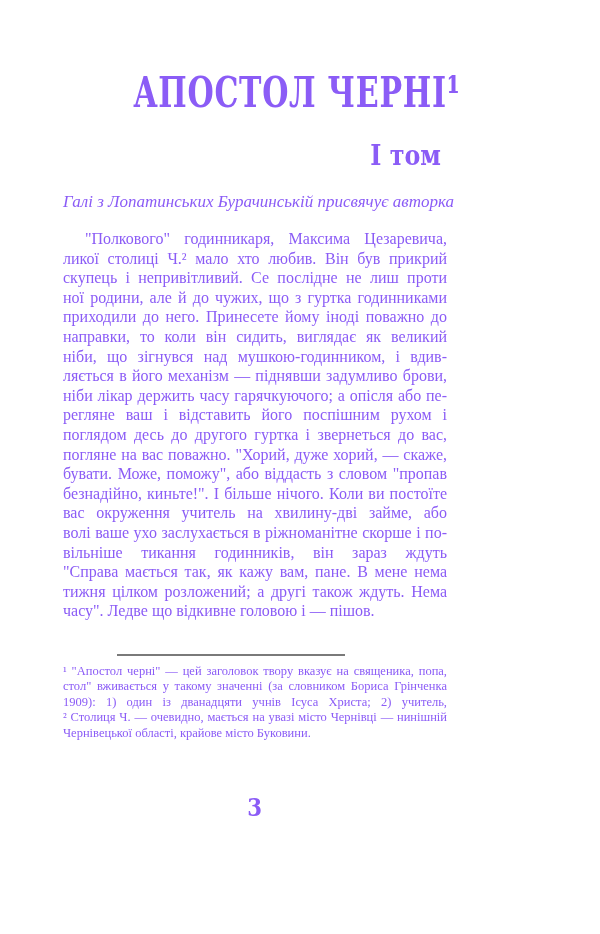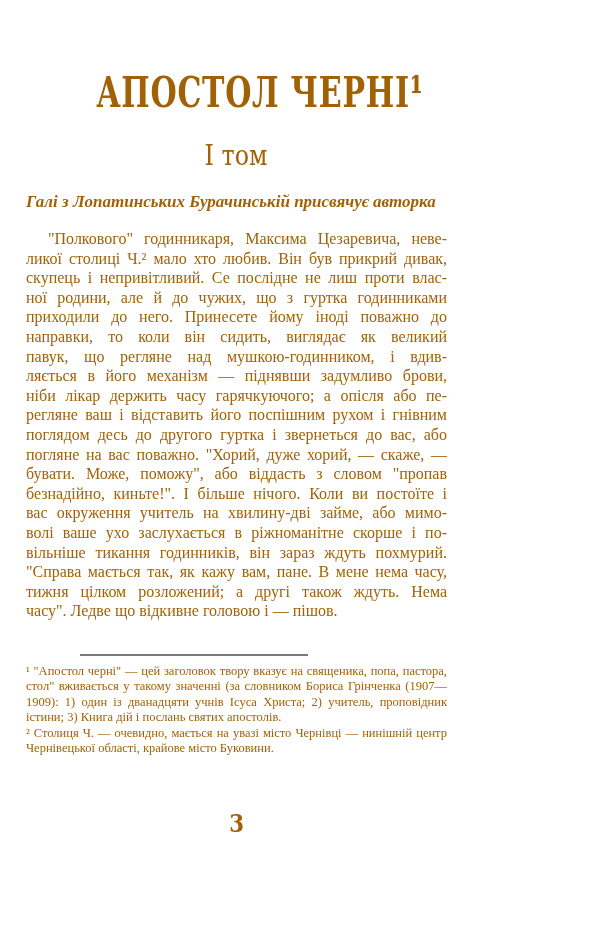--- a/index.html
+++ b/index.html
@@ -1,58 +1,58 @@
 <!DOCTYPE html>
 <html><head>
 <meta charset="utf-8">
 <style>
   html, body { margin: 0; padding: 0; background: #ffffff; }
   .page {
     position: relative;
     width: 508px;
     height: 934px;
     box-sizing: border-box;
-    padding: 0 61px 0 26px;
+    padding: 0 61px 0 63px;
     background: #ffffff;
-    color: #a16207;
+    color: #8b5cf6;
     font-family: "Liberation Serif", serif;
     overflow: hidden;
   }
   .title {
     margin: 70px 0 0 0;
     text-align: center;
     font-family: "DejaVu Serif", serif;
     font-weight: bold;
     font-size: 43px;
     line-height: 45px;
     white-space: nowrap;
   }
   .title .cond {
     display: inline-block;
     transform: scaleX(0.70);
     transform-origin: 50% 50%;
     letter-spacing: 1px;
   }
   .volume {
     margin-top: 26px;
-    text-align: center;
+    text-align: right;
     font-family: "DejaVu Serif", serif;
-    font-weight: normal;
+    font-weight: bold;
     font-size: 28px;
     line-height: 30px;
     white-space: nowrap;
   }
   .volume .cond {
     display: inline-block;
     transform: scaleX(0.85);
     transform-origin: 50% 50%;
   }
   .dedication {
     margin-top: 20px;
-    font-weight: bold;
+    font-weight: normal;
     font-style: italic;
     font-size: 17px;
     line-height: 22px;
     white-space: nowrap;
   }
   .body-text {
     margin-top: 16px;
     font-size: 16px;
     line-height: 19.6px;
   }
@@ -107,21 +107,21 @@
 
   <div class="dedication">Галі з Лопатинських Бурачинській присвячує авторка</div>
 
   <div class="body-text">
       <div class="bline">"Полкового" годинникаря, Максима Цезаревича, неве-</div>
       <div class="bline">ликої столиці Ч.² мало хто любив. Він був прикрий дивак,</div>
       <div class="bline">скупець і непривітливий. Се послідне не лиш проти влас-</div>
       <div class="bline">ної родини, але й до чужих, що з гуртка годинниками</div>
       <div class="bline">приходили до него. Принесете йому іноді поважно до</div>
       <div class="bline">направки, то коли він сидить, виглядає як великий</div>
-      <div class="bline">павук, що регляне над мушкою-годинником, і вдив-</div>
+      <div class="bline">ніби, що зігнувся над мушкою-годинником, і вдив-</div>
       <div class="bline">ляється в його механізм — піднявши задумливо брови,</div>
       <div class="bline">ніби лікар держить часу гарячкуючого; а опісля або пе-</div>
       <div class="bline">регляне ваш і відставить його поспішним рухом і гнівним</div>
       <div class="bline">поглядом десь до другого гуртка і звернеться до вас, або</div>
       <div class="bline">погляне на вас поважно. "Хорий, дуже хорий, — скаже, —</div>
       <div class="bline">бувати. Може, поможу", або віддасть з словом "пропав</div>
       <div class="bline">безнадійно, киньте!". І більше нічого. Коли ви постоїте і</div>
       <div class="bline">вас окруження учитель на хвилину-дві займе, або мимо-</div>
       <div class="bline">волі ваше ухо заслухається в ріжноманітне скорше і по-</div>
       <div class="bline">вільніше тикання годинників, він зараз ждуть похмурий.</div>
@@ -130,21 +130,20 @@
       <div class="bline">часу". Ледве що відкивне головою і — пішов.</div>
     </div>
 
   <div class="fn-rule"></div>
 
   <div class="footnotes">
     <div class="footnote">
         <div class="fline">¹ "Апостол черні" — цей заголовок твору вказує на священика, попа, пастора,</div>
         <div class="fline">стол" вживається у такому значенні (за словником Бориса Грінченка (1907—</div>
         <div class="fline">1909): 1) один із дванадцяти учнів Ісуса Христа; 2) учитель, проповідник</div>
-        <div class="fline">істини; 3) Книга дій і послань святих апостолів.</div>
       </div>
     <div class="footnote">
         <div class="fline">² Столиця Ч. — очевидно, мається на увазі місто Чернівці — нинішній центр</div>
         <div class="fline">Чернівецької області, крайове місто Буковини.</div>
       </div>
   </div>
 
   <div class="pageno-row"><span class="cond">3</span></div>
 
 </div>

